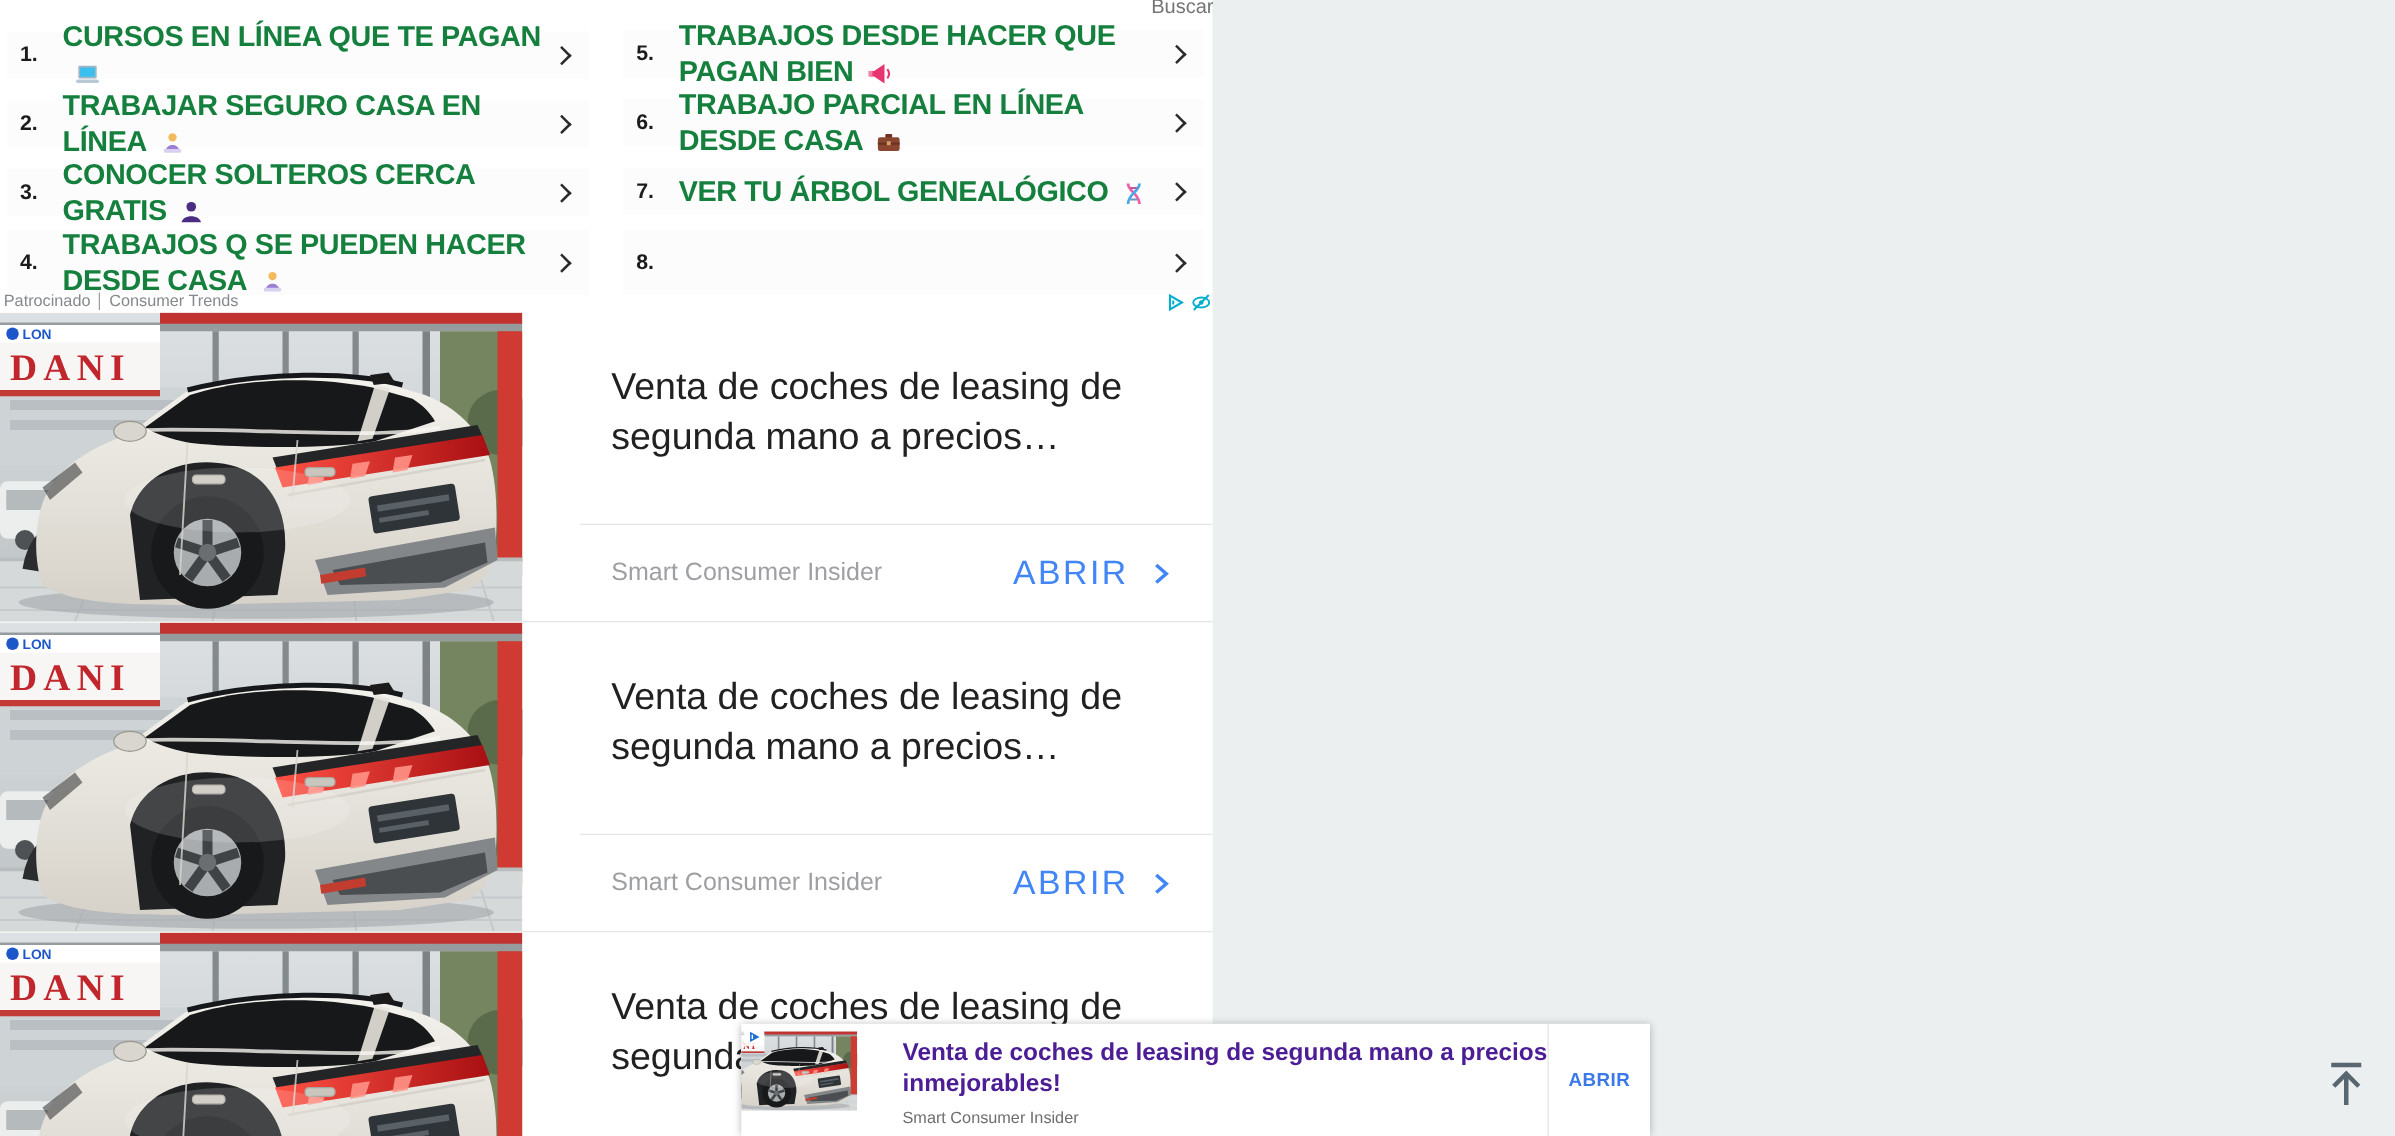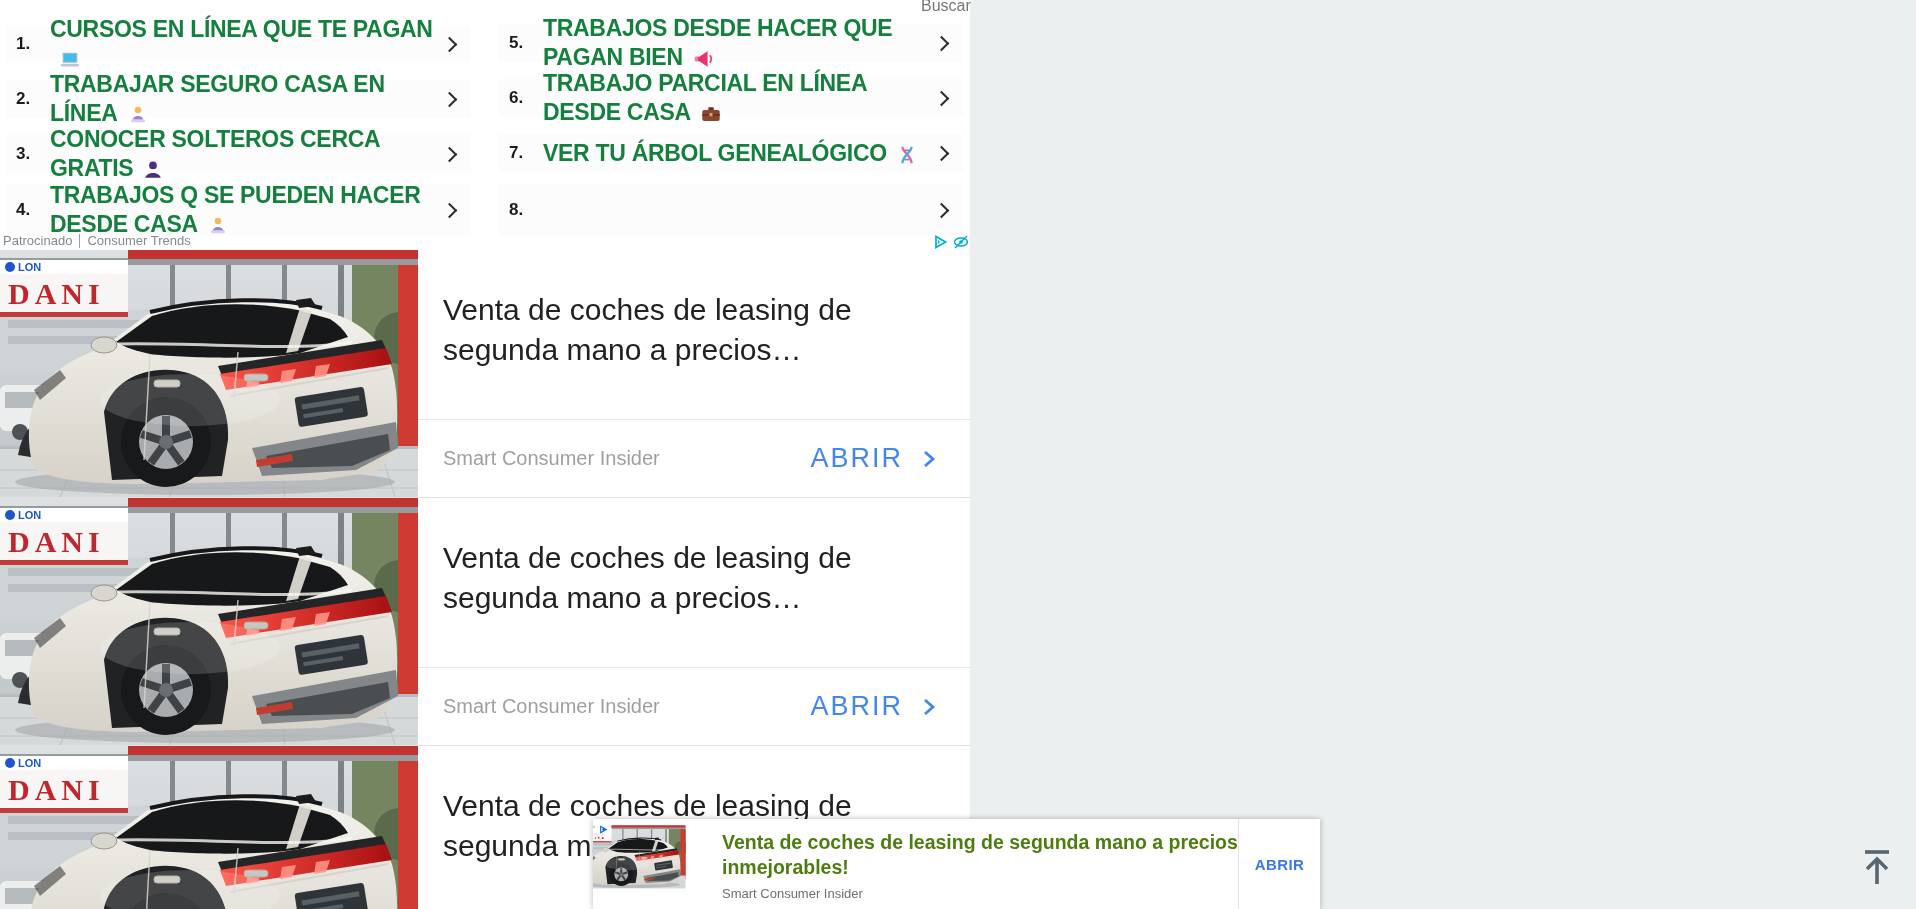--- a/index.html
+++ b/index.html
@@ -36,41 +36,41 @@
   .sponsor-line { position:absolute; left:3px; top:233px; display:flex; align-items:flex-end;
                   font-size:13px; color:#85898d; }
   .sponsor-line .sep { width:1px; height:14px; background:#9a9ea1; margin:0 7px; }
 
   .ad-unit-icons { position:absolute; left:932px; top:234px; display:flex; gap:5px; align-items:center; }
   .ad-unit-icons svg { display:block; }
 
   
   .cards { position:absolute; left:0; top:250px; width:970px; }
   .card { position:relative; width:970px; height:248px; background:#fff;
-          border-bottom:1px solid #e0e0e0; display:flex; }
+          border-bottom:1px solid #e0e0e0; display:flex;gap:46px; }
   .card .photo { flex:none; width:418px; height:247px; overflow:hidden; }
   .card .body { position:relative; flex:1; }
   .card .headline { position:absolute; left:25px; top:40px; width:460px;
                     font-size:30px; line-height:40px; color:#212121; }
   .card .footer { position:absolute; left:0; right:0; bottom:0; height:78px;
                   border-top:1px solid #e6e6e6; display:flex; align-items:center;
                   padding:0 30px 0 25px; }
   .card .advertiser { font-size:20px; color:#9e9fa3; }
   .card .cta { margin-left:auto; display:flex; align-items:center; cursor:pointer; }
   .card .cta .cta-txt { font-size:27px; letter-spacing:2px; color:#4285f4; }
   .card .cta svg { margin-left:15px; display:block; }
 
   
   .anchor { position:absolute; left:593px; top:819px; width:727px; height:90px; background:#fff;
             display:flex; box-shadow:0 0 6px rgba(0,0,0,.28); z-index:6; }
   .anchor .thumb { position:relative; flex:none; width:107px; height:90px; overflow:hidden; }
   .anchor .thumb .adchip { position:absolute; left:2px; top:2px; width:16px; height:16px;
                            background:rgba(255,255,255,.85); display:flex; align-items:center; justify-content:center; }
   .anchor .atext { flex:1; padding:11px 14px 0 22px; overflow:hidden; }
-  .anchor .ahead { font-size:19.5px; font-weight:700; color:#4d7c0f; line-height:1.3; width:560px; }
+  .anchor .ahead { font-size:19.5px; font-weight:700; color:#4c1d95; line-height:1.3; width:560px; }
   .anchor .aadv { font-size:13px; color:#6e6e6e; margin-top:5px; }
   .anchor .acta { flex:none; width:82px; border-left:1px solid #e4e4e4; display:flex;
                   align-items:center; justify-content:center; cursor:pointer; }
   .anchor .acta span { font-size:15px; font-weight:700; color:#3b78e8; letter-spacing:.4px; }
 
   
   .totop { position:absolute; left:1853px; top:843px; width:48px; height:48px; z-index:3;
            display:flex; align-items:center; justify-content:center; cursor:pointer; }
 </style>
 </head>

